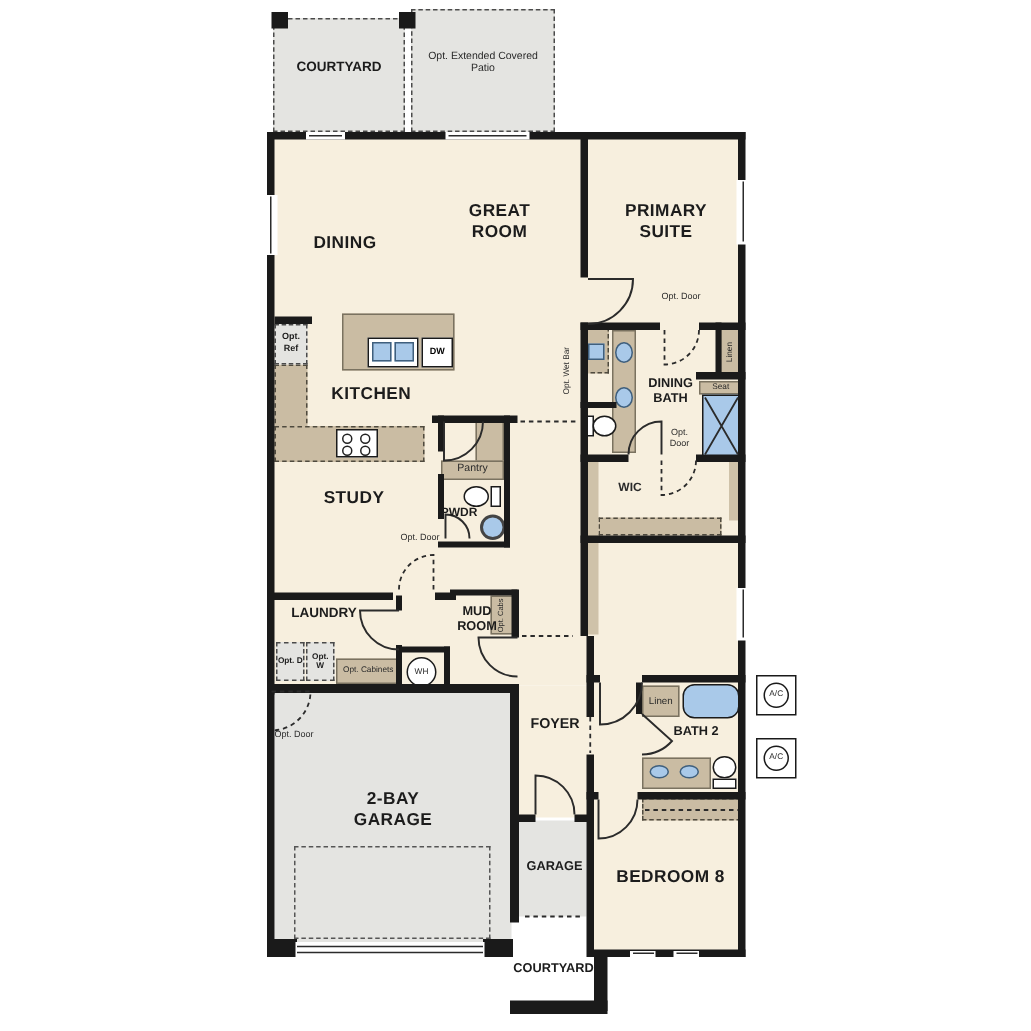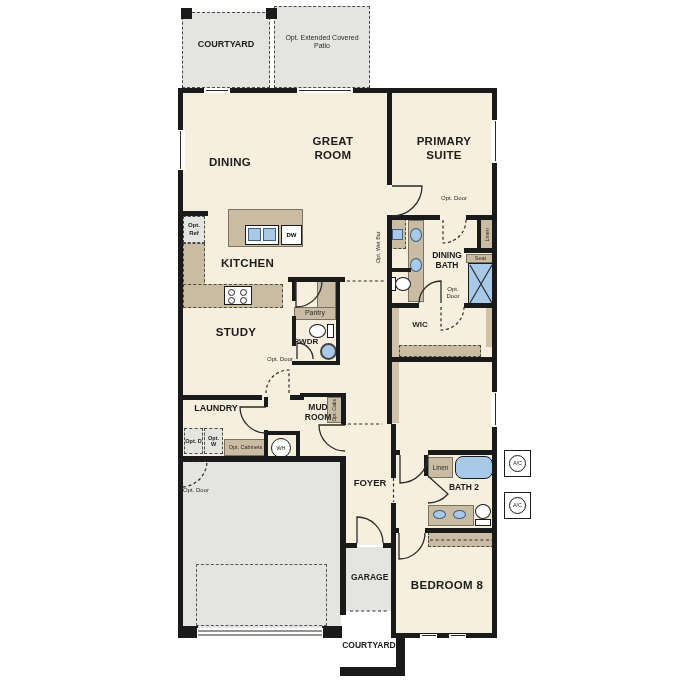--- a/index.html
+++ b/index.html
@@ -232,16 +232,17 @@
   <div class="lb f6 n" style="left:441px;top:286px;width:24px;">Opt. Door</div>
   <div class="lb f8 n" style="left:406px;top:320px;width:28px;font-weight:600;">WIC</div>
   <div class="lb f11" style="left:205px;top:326px;width:62px;">STUDY</div>
   <div class="lb f6 n" style="left:267px;top:356px;width:26px;">Opt. Door</div>
   <div class="lb f8" style="left:291px;top:337px;width:30px;">PWDR</div>
   <div class="lb f9" style="left:187px;top:403px;width:58px;">LAUNDRY</div>
   <div class="lb f85" style="left:295px;top:402px;width:46px;">MUD ROOM</div>
   <div class="lb f6 n" style="left:183px;top:487px;width:26px;">Opt. Door</div>
   <div class="lb f9" style="left:348px;top:477px;width:44px;font-size:9.5px;">FOYER</div>
   <div class="lb f85" style="left:447px;top:482px;width:34px;">BATH 2</div>
+  <div class="lb f11" style="left:222px;top:527px;width:80px;">2-BAY GARAGE</div>
   <div class="lb f85" style="left:351px;top:572px;width:36px;">GARAGE</div>
   <div class="lb f11" style="left:410px;top:579px;width:74px;">BEDROOM 8</div>
   <div class="lb f85" style="left:337px;top:640px;width:64px;">COURTYARD</div>
 </div>
 
 </body></html>

